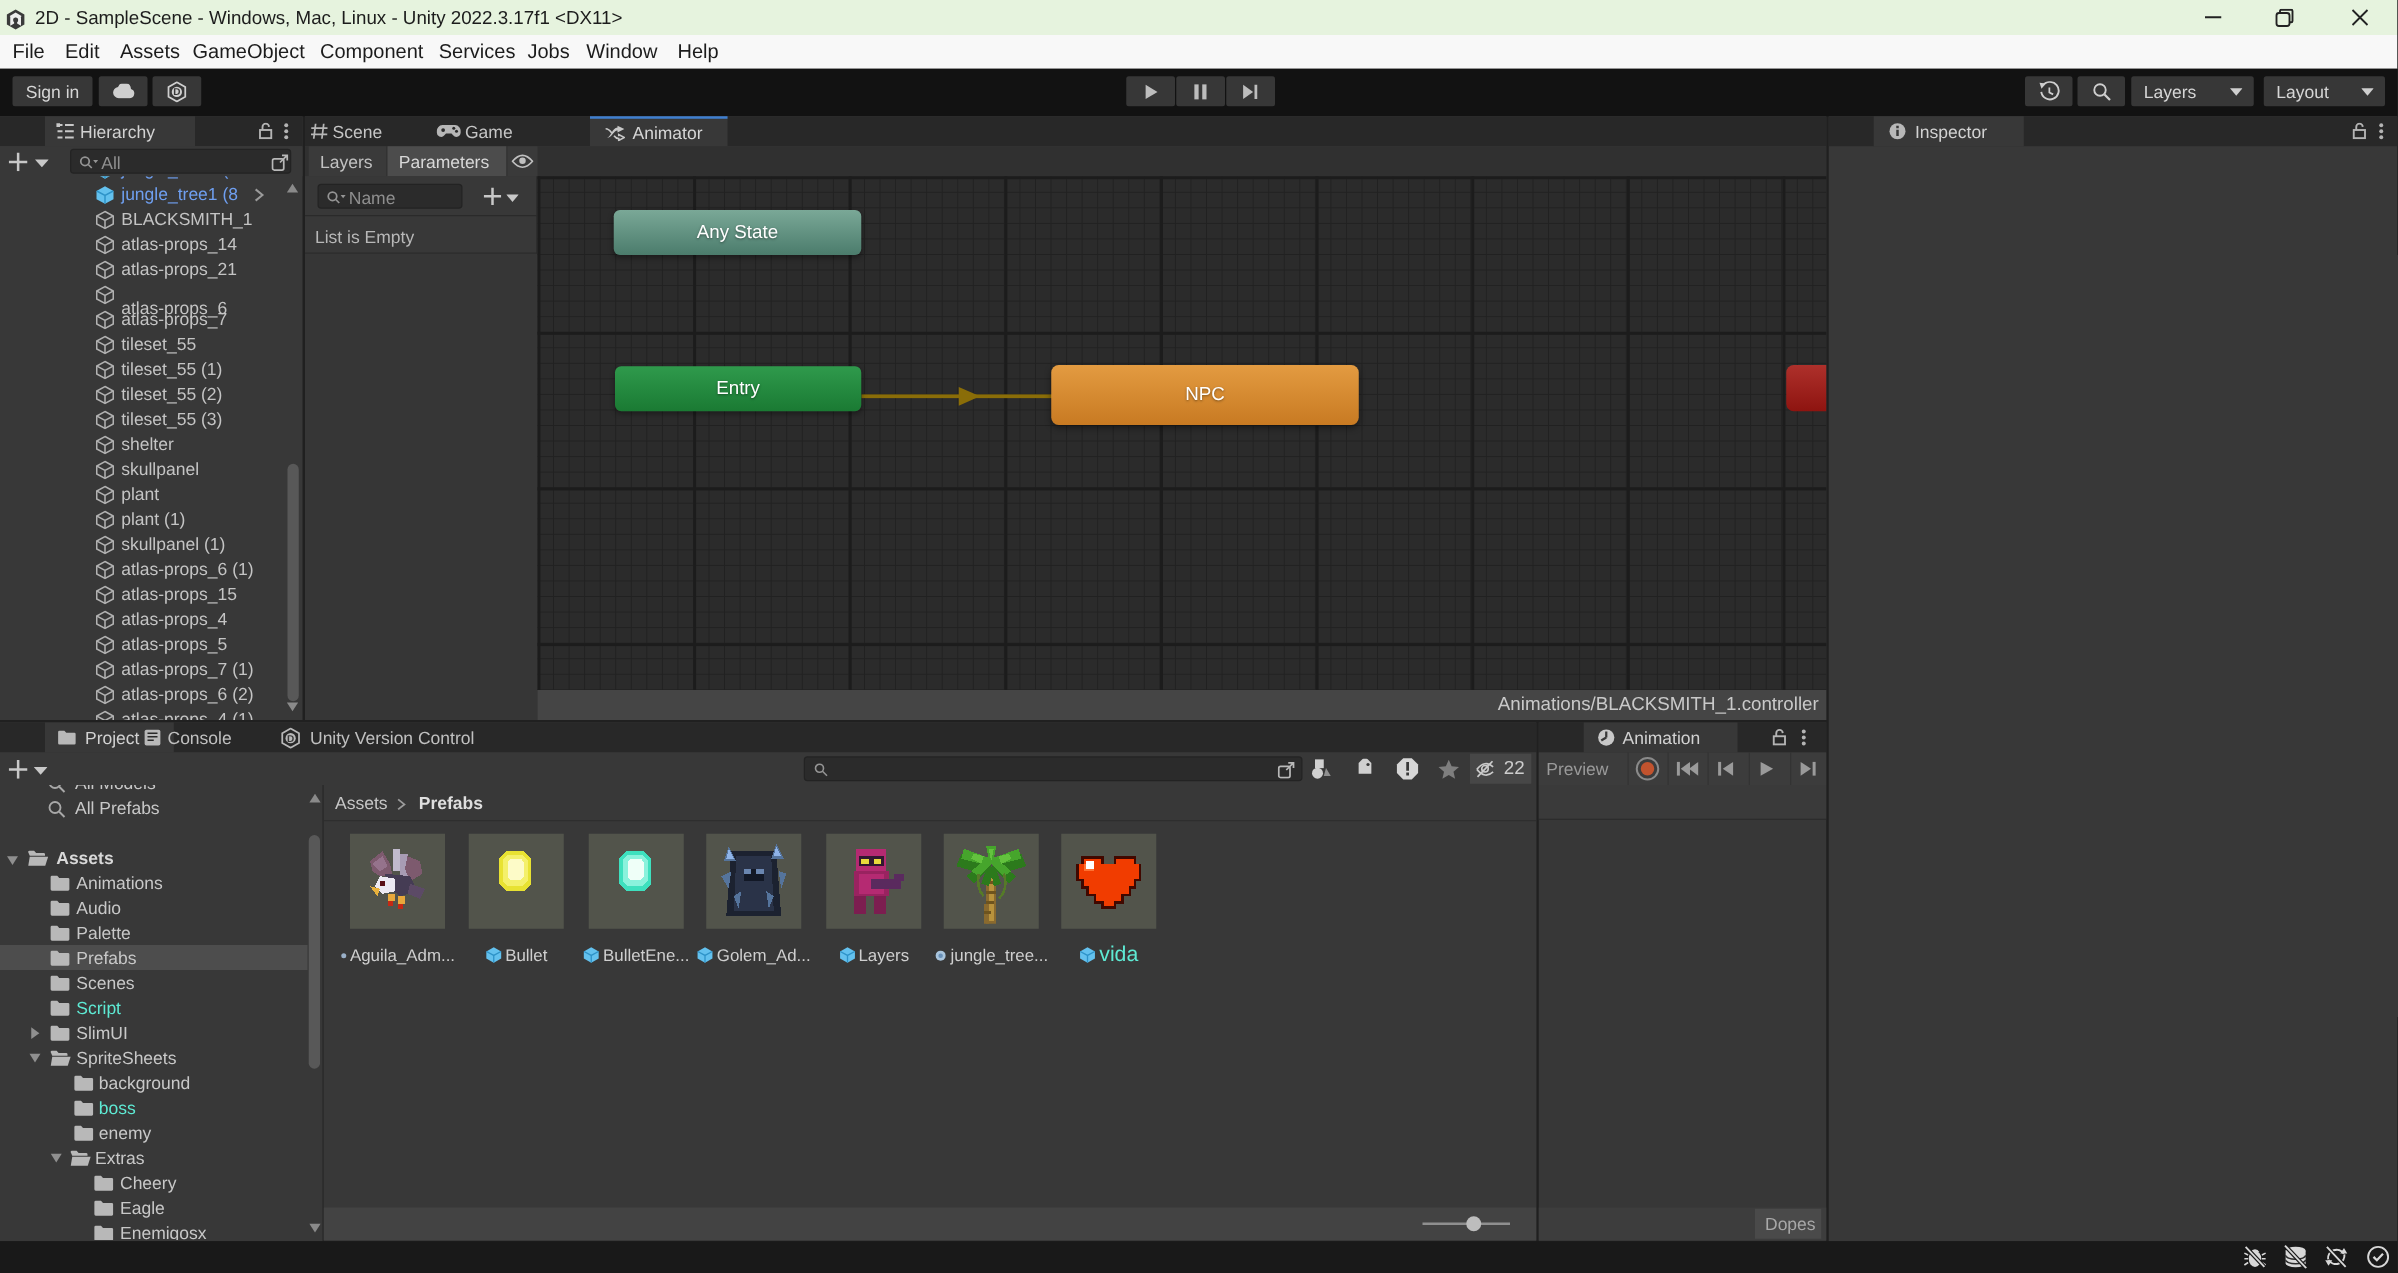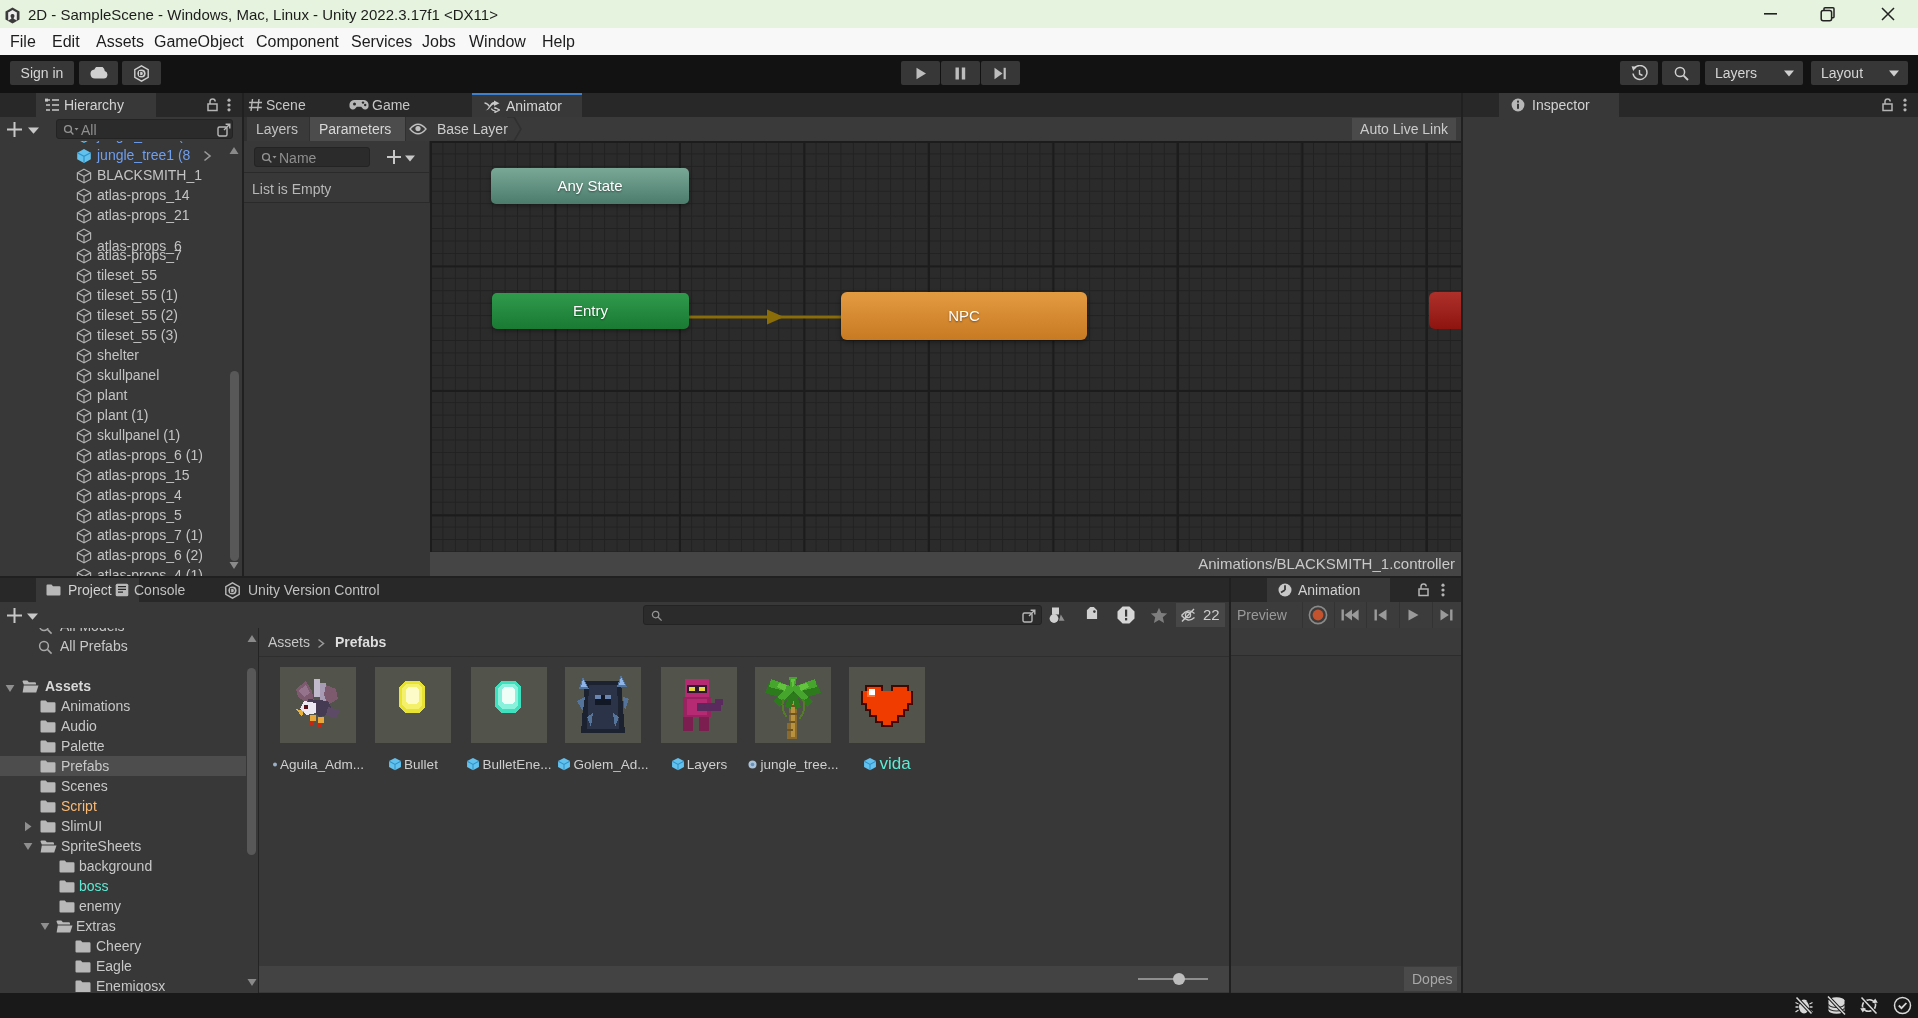--- a/index.html
+++ b/index.html
@@ -375,29 +375,20 @@
       </div>
       <div class="abs" style="left:66px;top:0;width:95px;height:24px;background:#4c4c4c;">
         <span class="ptext abs" style="left:9px;top:4px;color:#d8d8d8;">Parameters</span>
       </div>
       <div class="abs" style="left:162px;top:0;width:24px;height:24px;background:#3a3a3a;">
         <svg class="icon" style="left:3px;top:6px" width="18" height="12" viewBox="0 0 18 12">
           <path d="M1 6 Q9 -3.5 17 6 Q9 15.5 1 6 z" fill="none" stroke="#c0c0c0" stroke-width="1.3"></path>
           <circle cx="9" cy="5.6" r="2.6" fill="#c0c0c0"></circle>
         </svg>
       </div>
-      <div class="abs" style="left:186px;top:0;width:1031px;height:24px;background:#3a3a3a;">
-        <span class="ptext abs" style="left:7px;top:4px;color:#cccccc;">Base Layer</span>
-        <svg class="icon" style="left:76px;top:0" width="16" height="24" viewBox="0 0 16 24">
-          <path d="M1 0 L8 0 L15 12 L8 24 L1 24" fill="none" stroke="#303030" stroke-width="1.6"></path>
-        </svg>
-        <div class="abs" style="right:5px;top:1px;height:22px;background:#4a4a4a;padding:0 8px;">
-          <span class="ptext abs" style="position:static;line-height:22px;color:#cccccc;">Auto Live Link</span>
-        </div>
-      </div>
     </div>
 
     <div class="abs" style="left:0;top:48px;width:186px;height:435px;background:#383838;border-right:1px solid #2a2a2a;">
       <div class="abs searchbox" style="left:10px;top:6px;width:116px;height:20px;">
         <svg class="icon" style="left:6px;top:4px" width="16" height="12" viewBox="0 0 16 12">
           <circle cx="5" cy="5" r="3.4" fill="none" stroke="#949494" stroke-width="1.4"></circle>
           <path d="M7.6 7.6 L10.4 10.4" stroke="#949494" stroke-width="1.4"></path>
           <path d="M11.5 4 L15.5 4 L13.5 6.6 z" fill="#949494"></path>
         </svg>
         <span class="abs" style="left:24px;top:2px;font-size:14px;color:#8f8f8f;">Name</span>
@@ -562,21 +553,21 @@
           <path d="M0.5 1.6 Q0.5 0.5 1.6 0.5 L5.8 0.5 L7.4 2.3 L14.4 2.3 Q15.5 2.3 15.5 3.4 L15.5 11.4 Q15.5 12.5 14.4 12.5 L1.6 12.5 Q0.5 12.5 0.5 11.4 z" fill="#b8b8b8"></path>
         </svg>
         <span class="abs" style="left:61px;top:130px;font-size:14px;color:#c8c8c8;">Prefabs</span>
       <svg class="icon" style="left:40px;top:152px" width="16" height="13" viewBox="0 0 16 13">
           <path d="M0.5 1.6 Q0.5 0.5 1.6 0.5 L5.8 0.5 L7.4 2.3 L14.4 2.3 Q15.5 2.3 15.5 3.4 L15.5 11.4 Q15.5 12.5 14.4 12.5 L1.6 12.5 Q0.5 12.5 0.5 11.4 z" fill="#b8b8b8"></path>
         </svg>
         <span class="abs" style="left:61px;top:150px;font-size:14px;color:#c8c8c8;">Scenes</span>
       <svg class="icon" style="left:40px;top:172px" width="16" height="13" viewBox="0 0 16 13">
           <path d="M0.5 1.6 Q0.5 0.5 1.6 0.5 L5.8 0.5 L7.4 2.3 L14.4 2.3 Q15.5 2.3 15.5 3.4 L15.5 11.4 Q15.5 12.5 14.4 12.5 L1.6 12.5 Q0.5 12.5 0.5 11.4 z" fill="#b8b8b8"></path>
         </svg>
-        <span class="abs" style="left:61px;top:170px;font-size:14px;color:#fdba74;">Script</span>
+        <span class="abs" style="left:61px;top:170px;font-size:14px;color:#5eead4;">Script</span>
       <svg class="icon" style="left:24px;top:193px" width="8" height="11" viewBox="0 0 8 11">
           <path d="M1 0.8 L7.5 5.5 L1 10.2 z" fill="#8f8f8f"></path>
         </svg>
         <svg class="icon" style="left:40px;top:192px" width="16" height="13" viewBox="0 0 16 13">
           <path d="M0.5 1.6 Q0.5 0.5 1.6 0.5 L5.8 0.5 L7.4 2.3 L14.4 2.3 Q15.5 2.3 15.5 3.4 L15.5 11.4 Q15.5 12.5 14.4 12.5 L1.6 12.5 Q0.5 12.5 0.5 11.4 z" fill="#b8b8b8"></path>
         </svg>
         <span class="abs" style="left:61px;top:190px;font-size:14px;color:#c8c8c8;">SlimUI</span>
       <svg class="icon" style="left:23px;top:214px" width="10" height="9" viewBox="0 0 10 9">
           <path d="M0.6 1 L9.4 1 L5 8 z" fill="#8f8f8f"></path>
         </svg>

